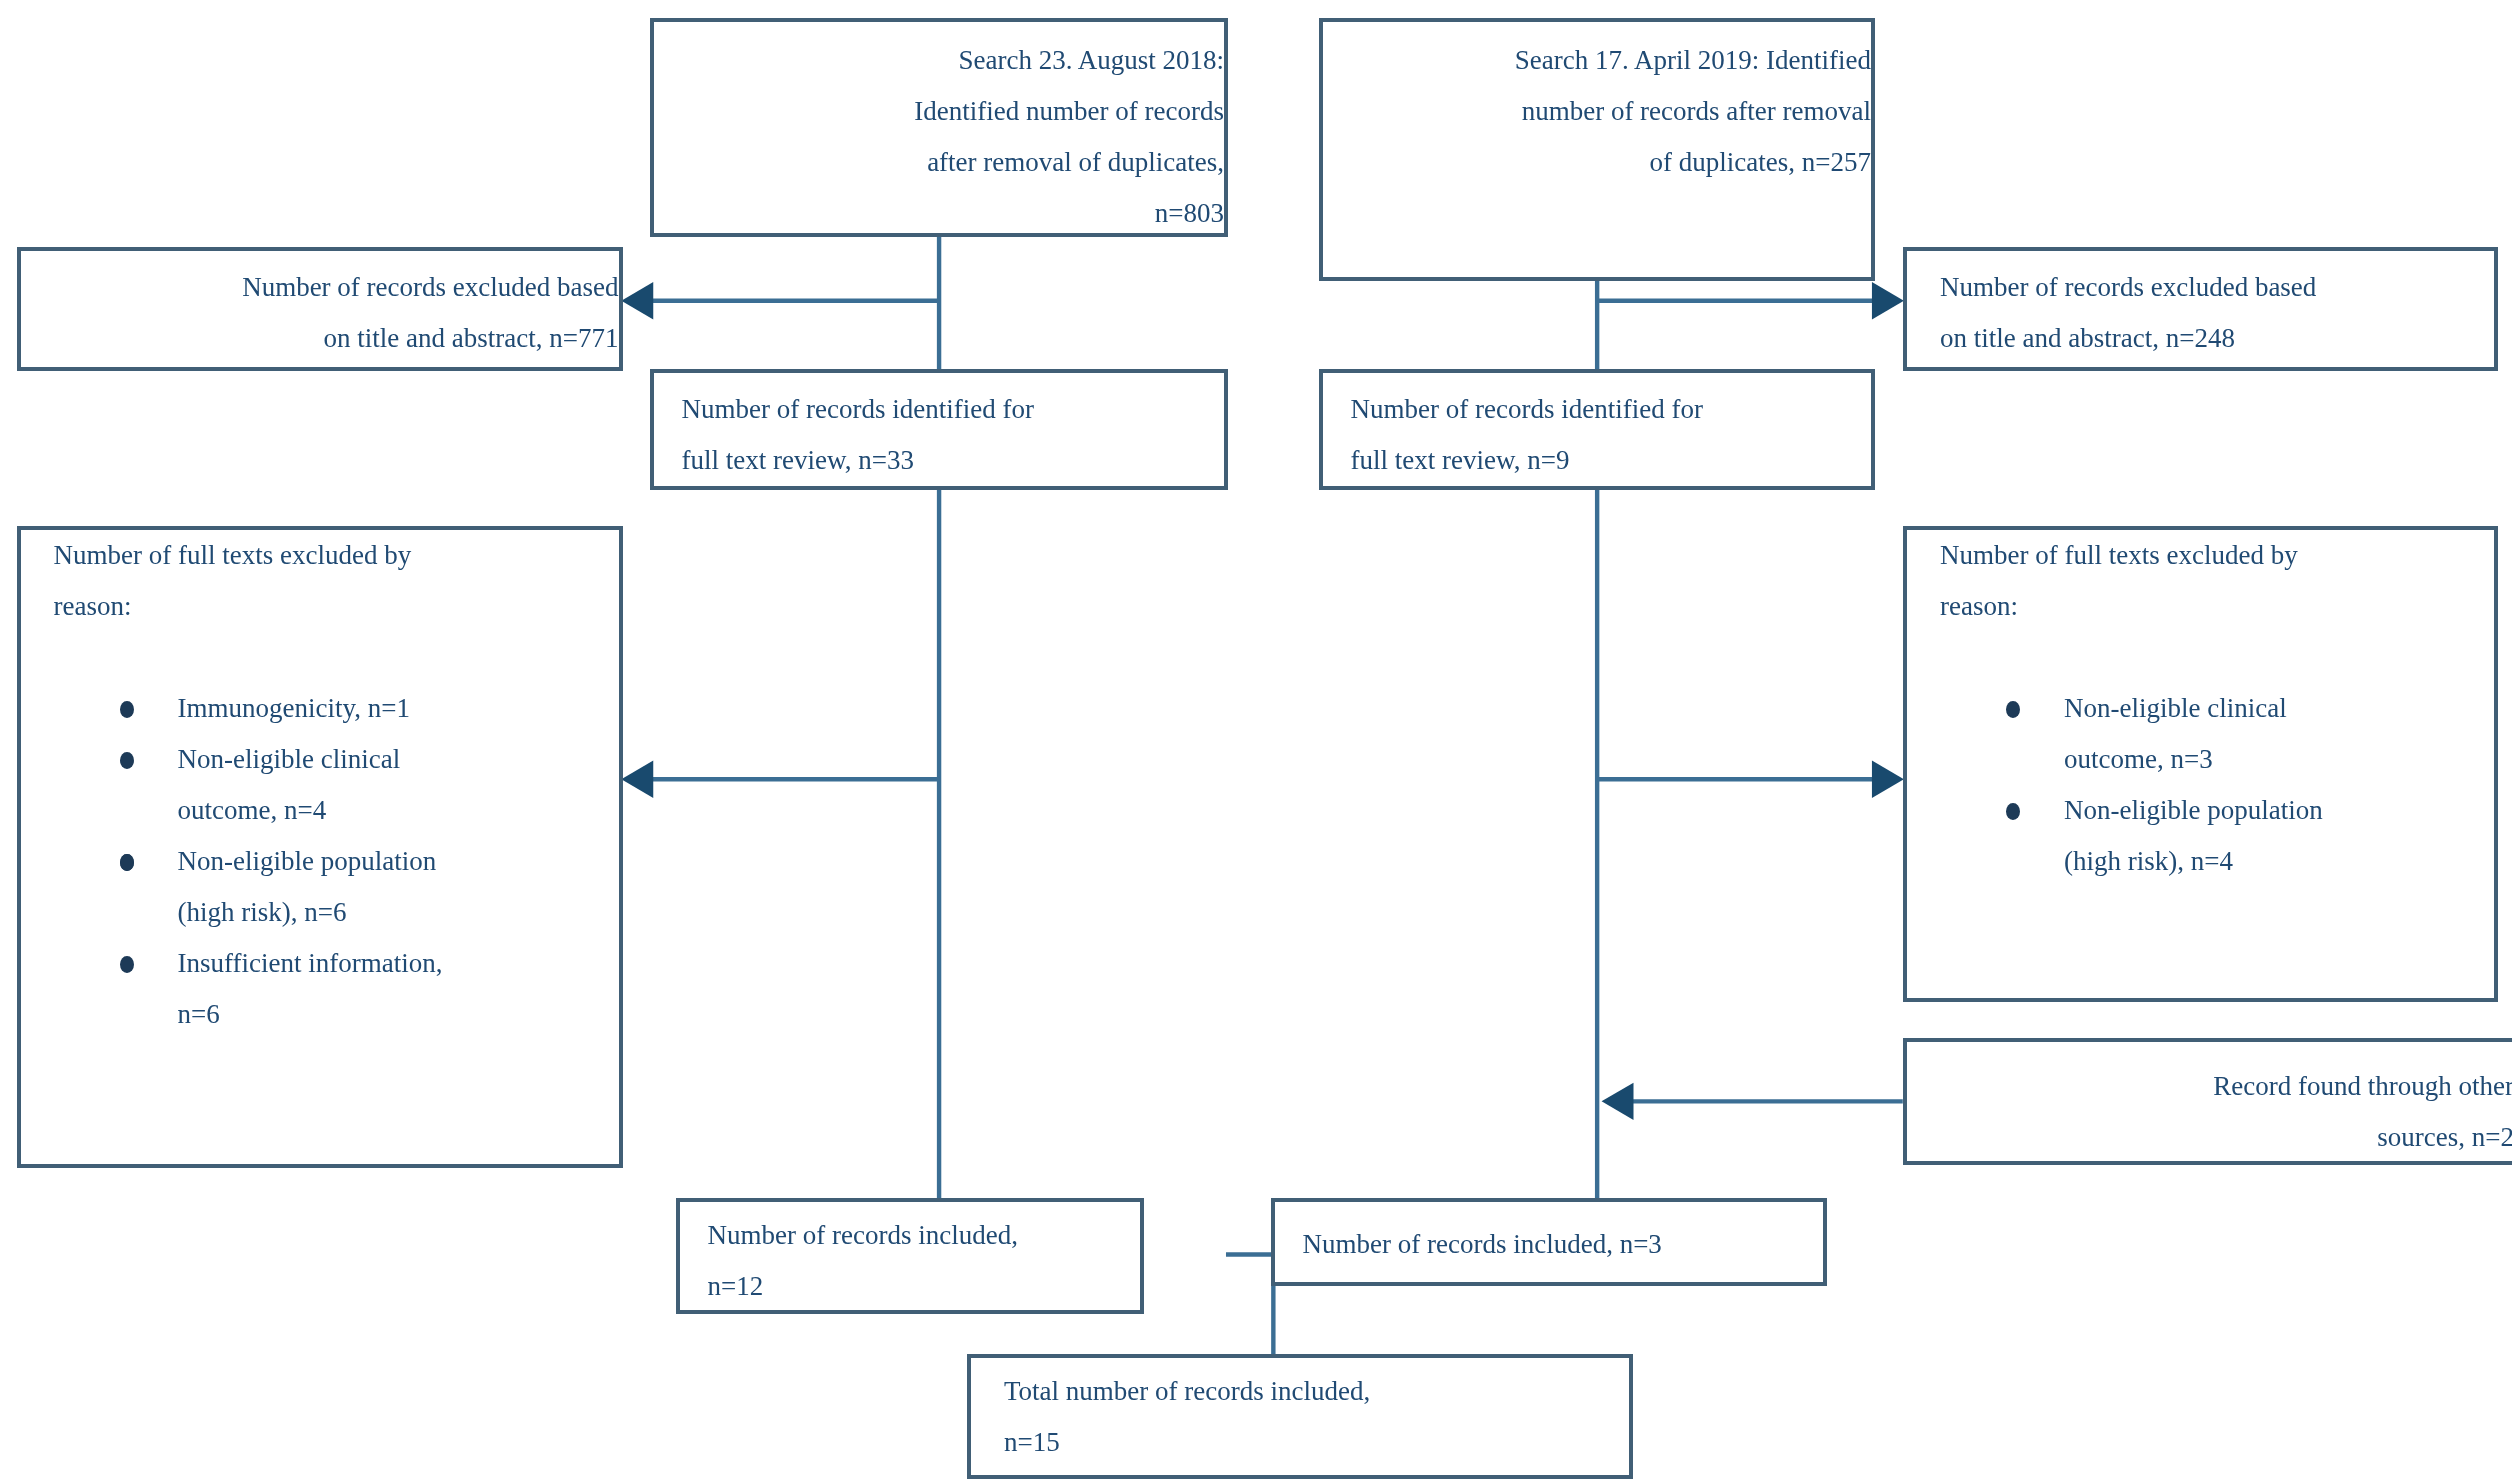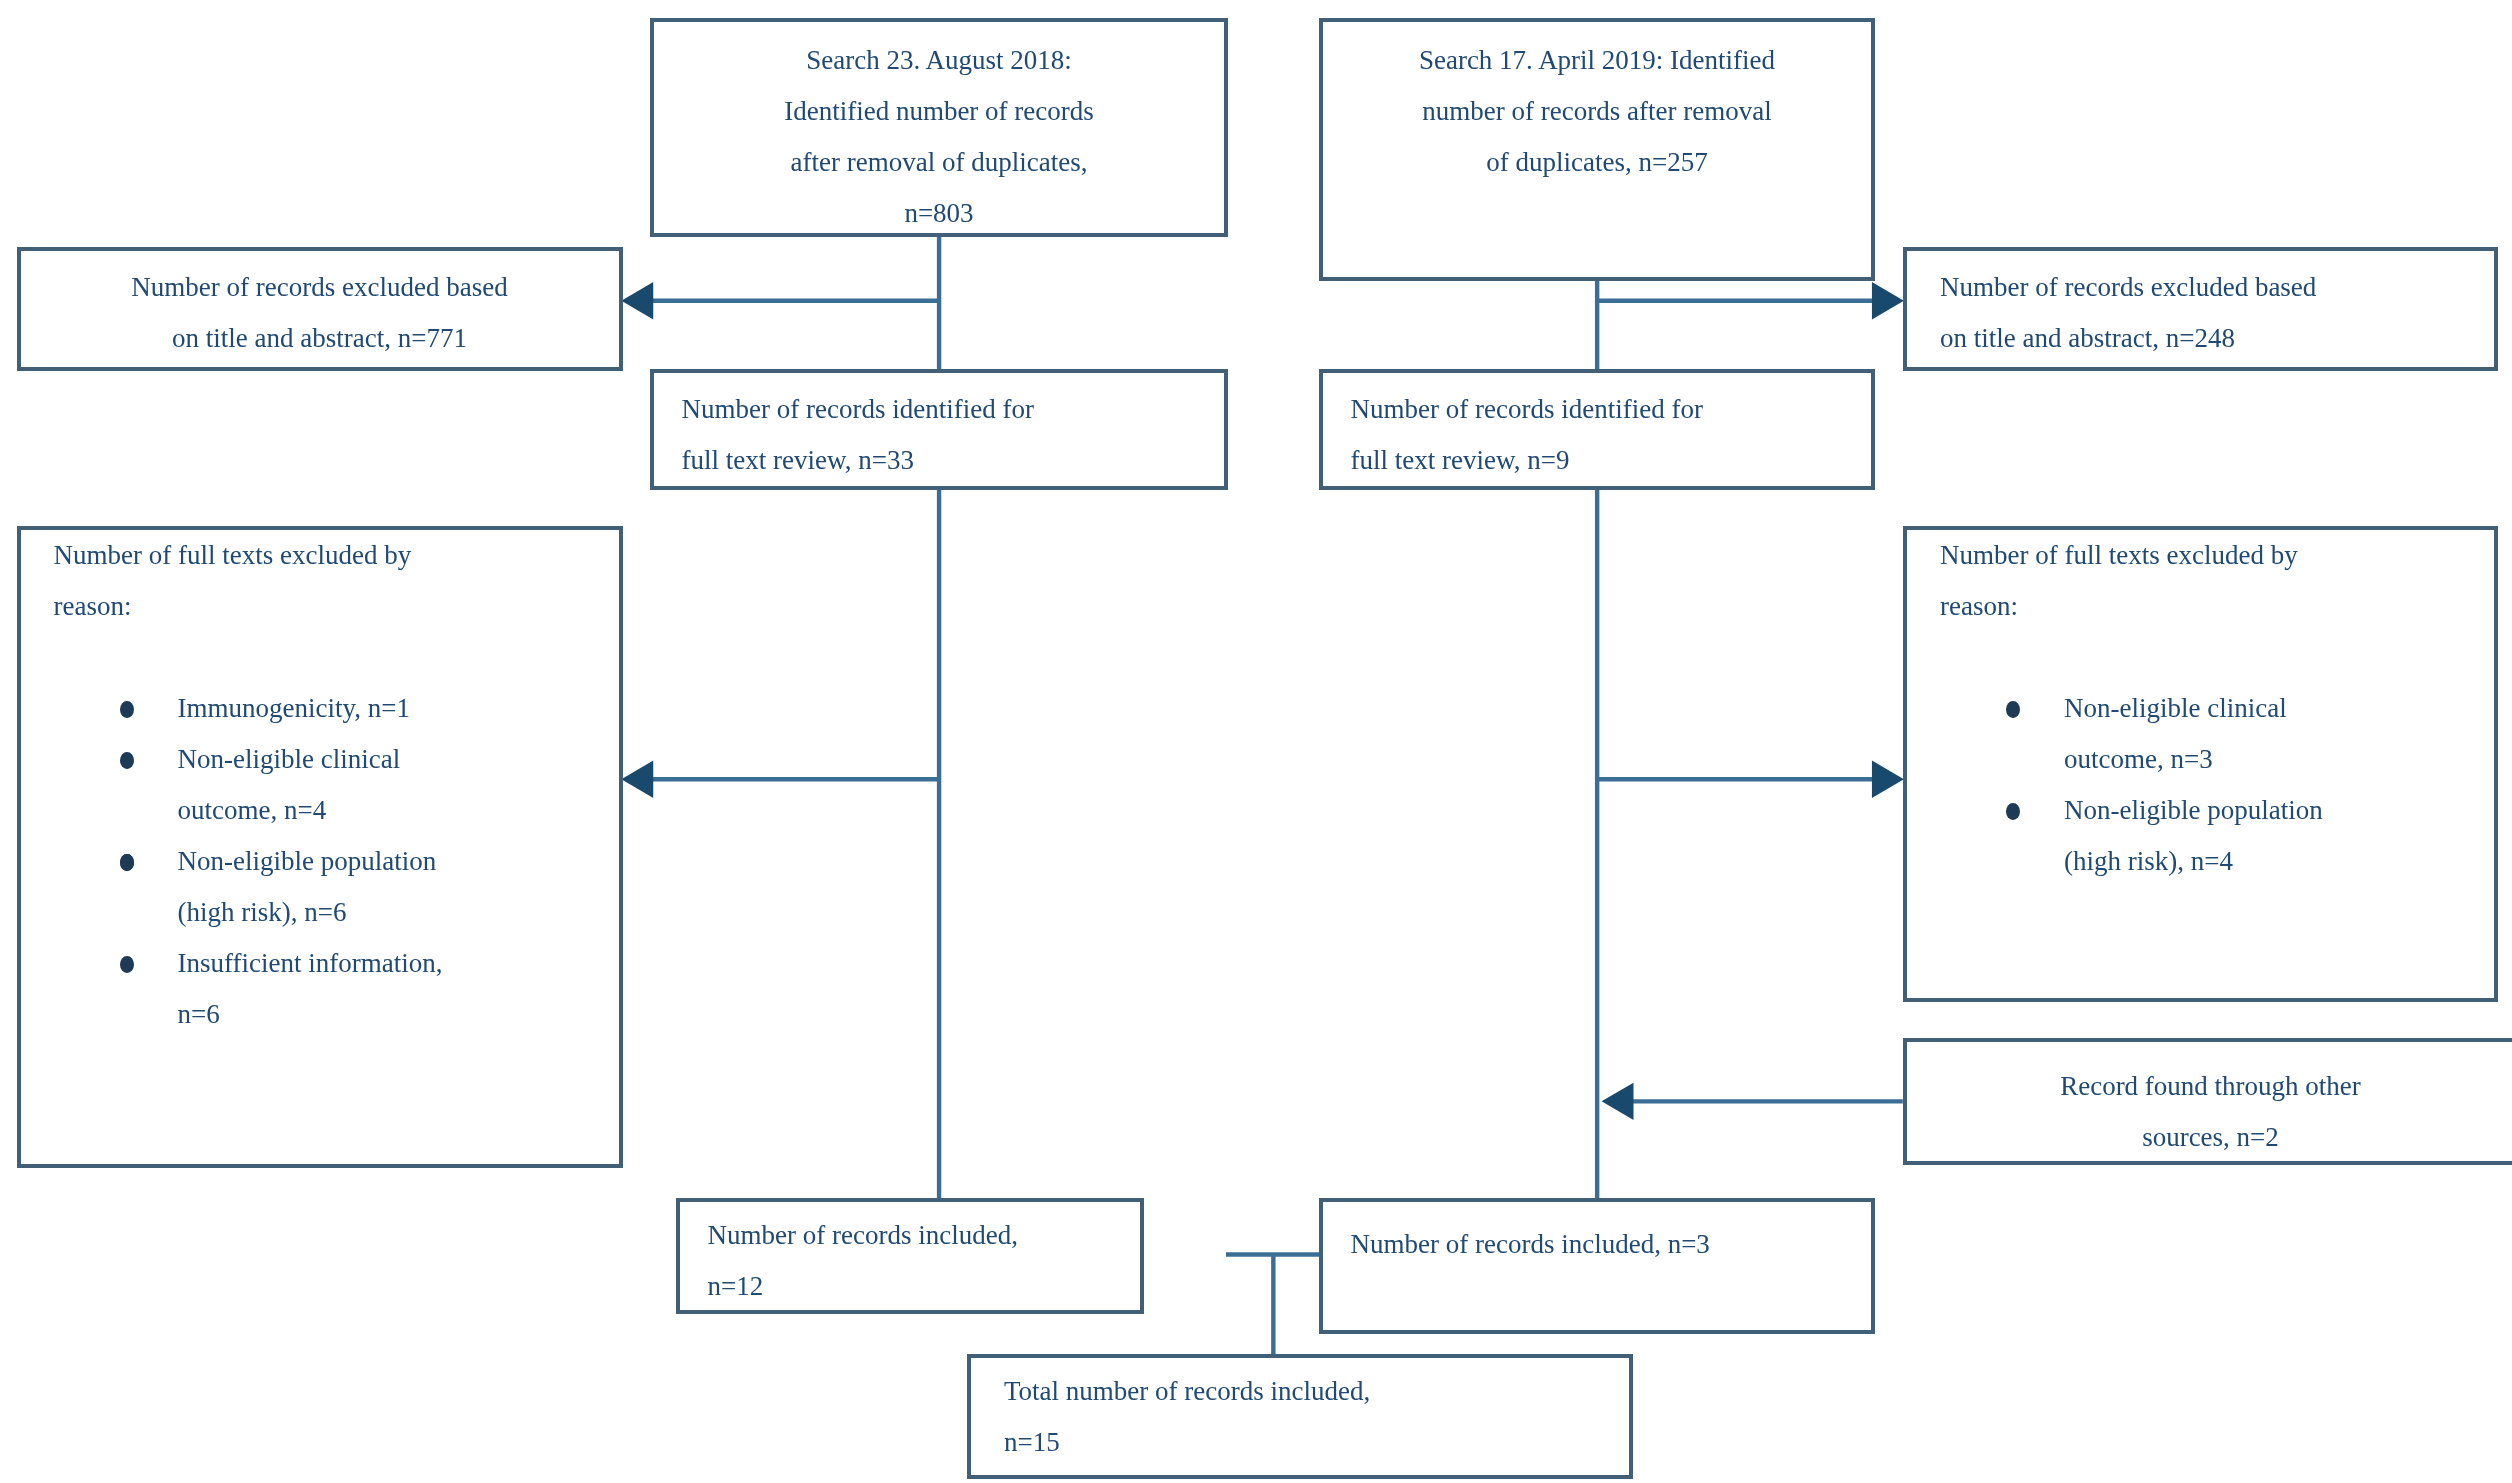--- a/index.html
+++ b/index.html
@@ -24,21 +24,21 @@
     height: 1483px;
     z-index: 1;
   }
   .box {
     position: absolute;
     box-sizing: border-box;
     background: #ffffff;
     border: 4.4px solid #415f76;
     z-index: 2;
   }
-  .box.center { text-align: center; }
+  .box.center { text-align: right; }
   .box.left   { text-align: left; }
   .pt25 { padding-top: 13.8px; }
   .pt20 { padding-top: 11px; }
   .pt30 { padding-top: 16.5px; }
   .pt34 { padding-top: 19px; }
   .pt14 { padding-top: 7.7px; }
   .plr50 { padding-left: 27.5px; padding-right: 16.5px; }
   .plr60 { padding-left: 33px; padding-right: 16.5px; }
   .reasons-heading { }
   .bullets {
@@ -136,21 +136,21 @@
   </div>
 
   <div class="box center pt34" style="left:1903px; top:1038px; width:615px; height:127px;">
     <div>Record found through other<br>sources, n=2</div>
   </div>
 
   <div class="box left pt14 plr50" style="left:676px; top:1198px; width:468px; height:116px;">
     <div>Number of records included,<br>n=12</div>
   </div>
 
-  <div class="box left pt30 plr50" style="left:1319px; top:1198px; width:556px; height:136px;">
+  <div class="box left pt30 plr50" style="left:1271px; top:1198px; width:556px; height:88px;">
     <div>Number of records included, n=3</div>
   </div>
 
   <div class="box left pt14 plr60" style="left:967px; top:1354px; width:666px; height:125px;">
     <div>Total number of records included,<br>n=15</div>
   </div>
 
 </div>
 
 

